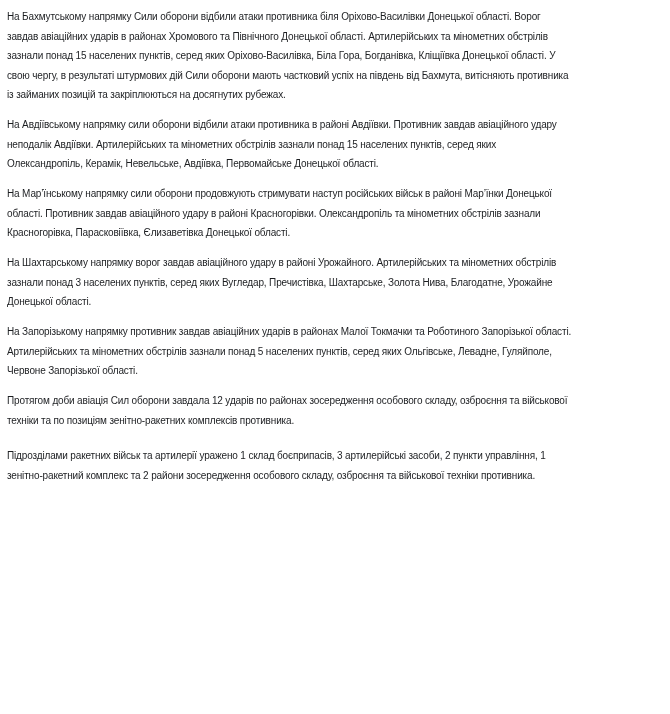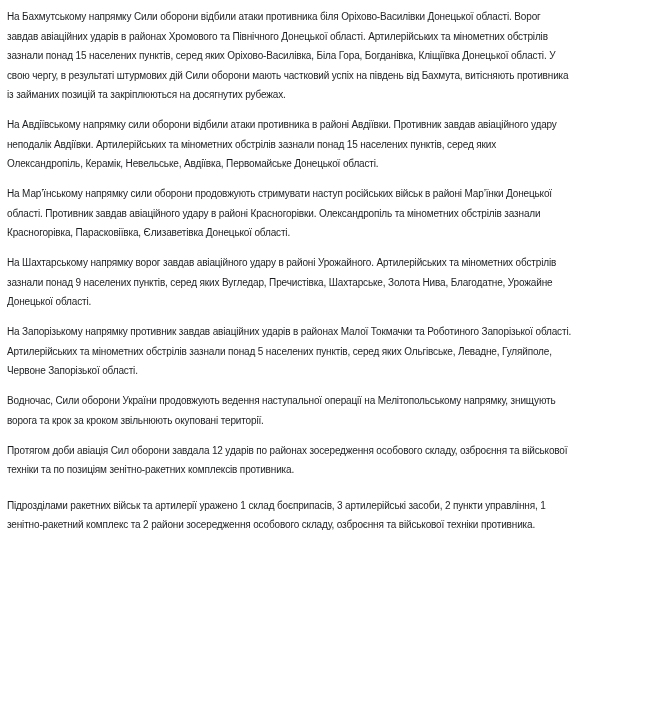--- a/index.html
+++ b/index.html
@@ -32,18 +32,17 @@
     margin-top: 16px;
   }
 </style>
 </head>
 <body>
 
 <div class="post-body">
   <p>На Бахмутському напрямку Сили оборони відбили атаки противника біля Оріхово-Василівки Донецької області. Ворог завдав авіаційних ударів в районах Хромового та Північного Донецької області. Артилерійських та мінометних обстрілів зазнали понад 15 населених пунктів, серед яких Оріхово-Василівка, Біла Гора, Богданівка, Кліщіївка Донецької області. У свою чергу, в результаті штурмових дій Сили оборони мають частковий успіх на південь від Бахмута, витісняють противника із займаних позицій та закріплюються на досягнутих рубежах.</p>
   <p>На Авдіївському напрямку сили оборони відбили атаки противника в районі Авдіївки. Противник завдав авіаційного удару неподалік Авдіївки. Артилерійських та мінометних обстрілів зазнали понад 15 населених пунктів, серед яких Олександропіль, Керамік, Невельське, Авдіївка, Первомайське Донецької області.</p>
   <p>На Мар’їнському напрямку сили оборони продовжують стримувати наступ російських військ в районі Мар’їнки Донецької області. Противник завдав авіаційного удару в районі Красногорівки. Олександропіль та мінометних обстрілів зазнали Красногорівка, Парасковіївка, Єлизаветівка Донецької області.</p>
-  <p>На Шахтарському напрямку ворог завдав авіаційного удару в районі Урожайного. Артилерійських та мінометних обстрілів зазнали понад 9 населених пунктів, серед яких Вугледар, Пречистівка, Шахтарське, Золота Нива, Благодатне, Урожайне Донецької області.</p>
+  <p>На Шахтарському напрямку ворог завдав авіаційного удару в районі Урожайного. Артилерійських та мінометних обстрілів зазнали понад 3 населених пунктів, серед яких Вугледар, Пречистівка, Шахтарське, Золота Нива, Благодатне, Урожайне Донецької області.</p>
   <p>На Запорізькому напрямку противник завдав авіаційних ударів в районах Малої Токмачки та Роботиного Запорізької області. Артилерійських та мінометних обстрілів зазнали понад 5 населених пунктів, серед яких Ольгівське, Левадне, Гуляйполе, Червоне Запорізької області.</p>
-  <p>Водночас, Сили оборони України продовжують ведення наступальної операції на Мелітопольському напрямку, знищують ворога та крок за кроком звільнюють окуповані території.</p>
   <p>Протягом доби авіація Сил оборони завдала 12 ударів по районах зосередження особового складу, озброєння та військової техніки та по позиціям зенітно-ракетних комплексів противника.</p>
   <p>Підрозділами ракетних військ та артилерії уражено 1 склад боєприпасів, 3 артилерійські засоби, 2 пункти управління, 1 зенітно-ракетний комплекс та 2 райони зосередження особового складу, озброєння та військової техніки противника.</p>
 </div>
 
 </body></html>

